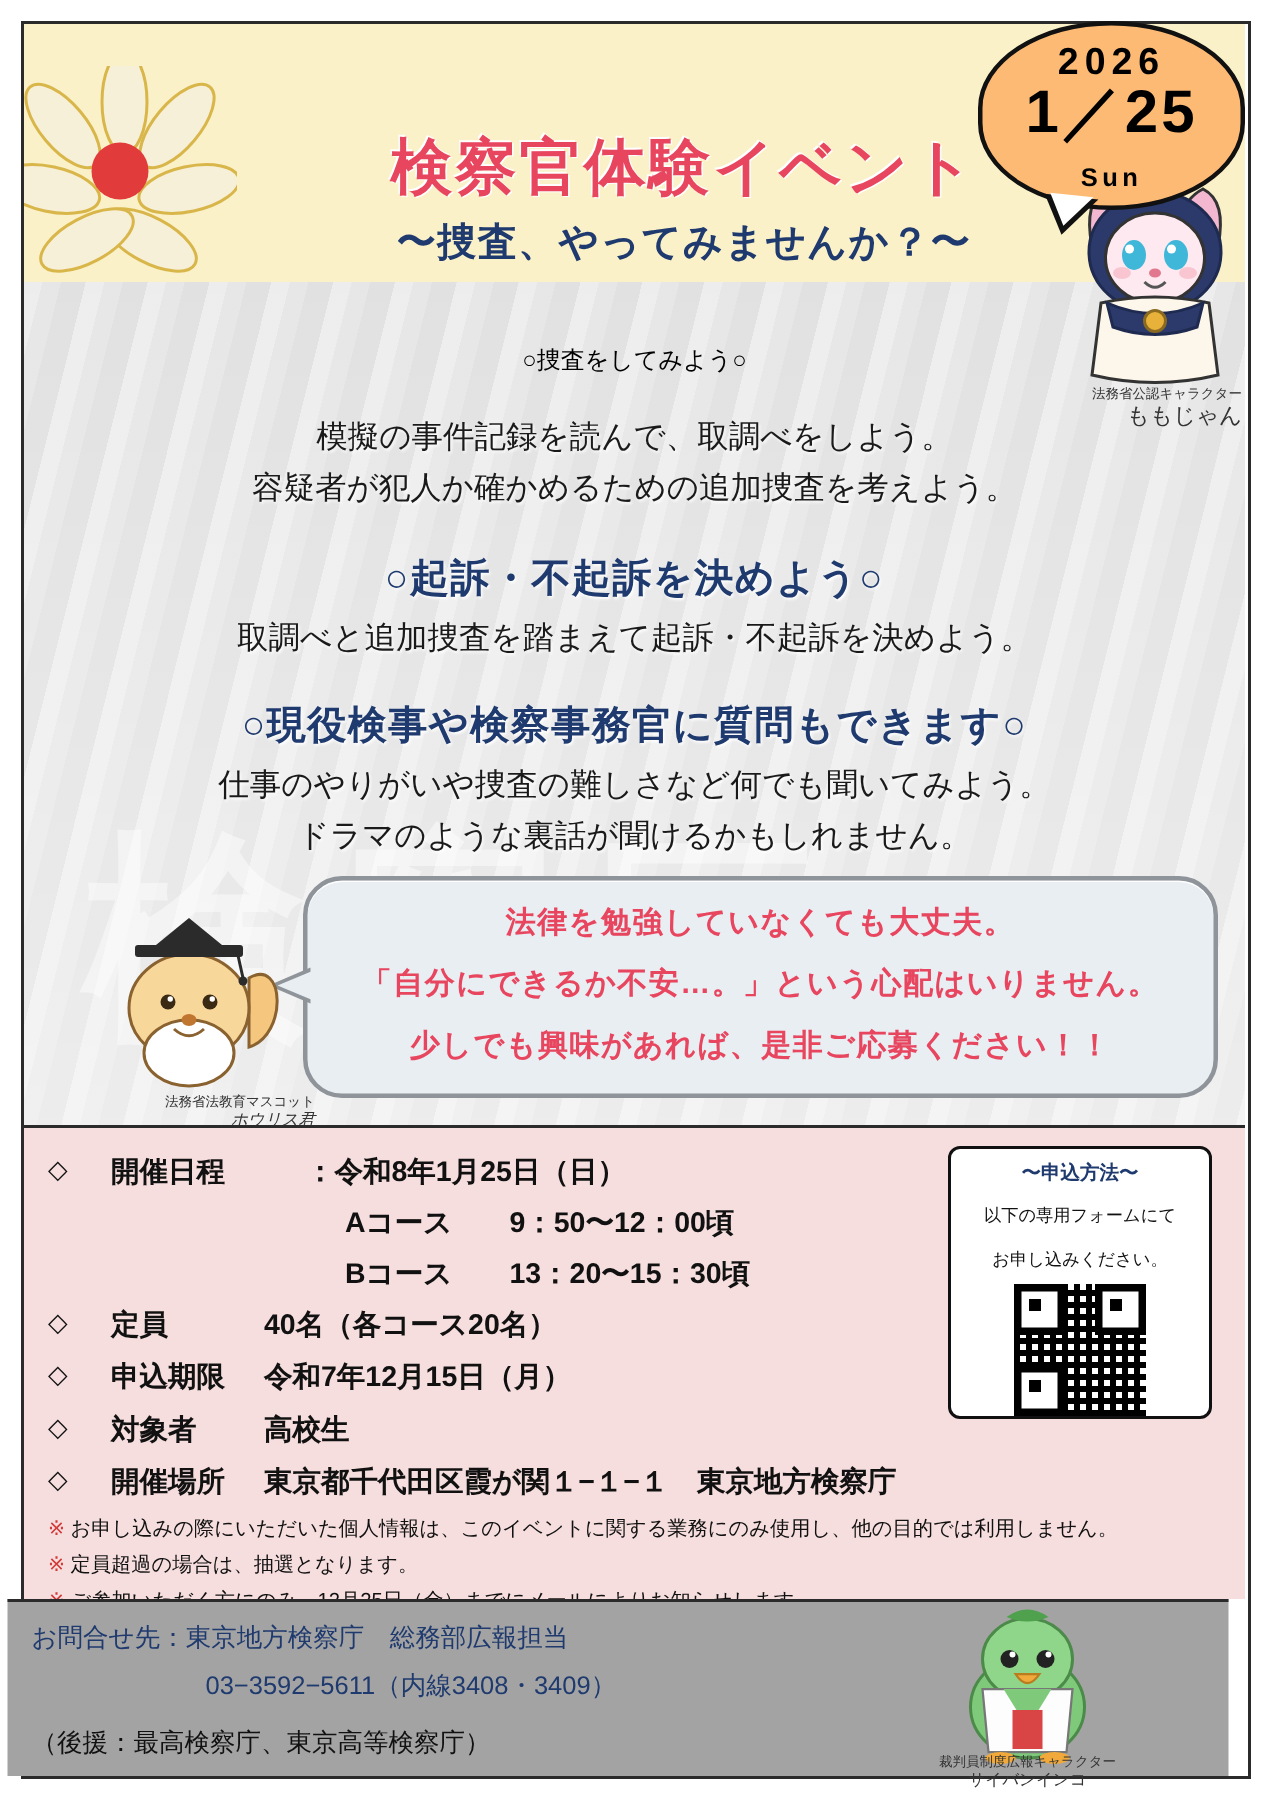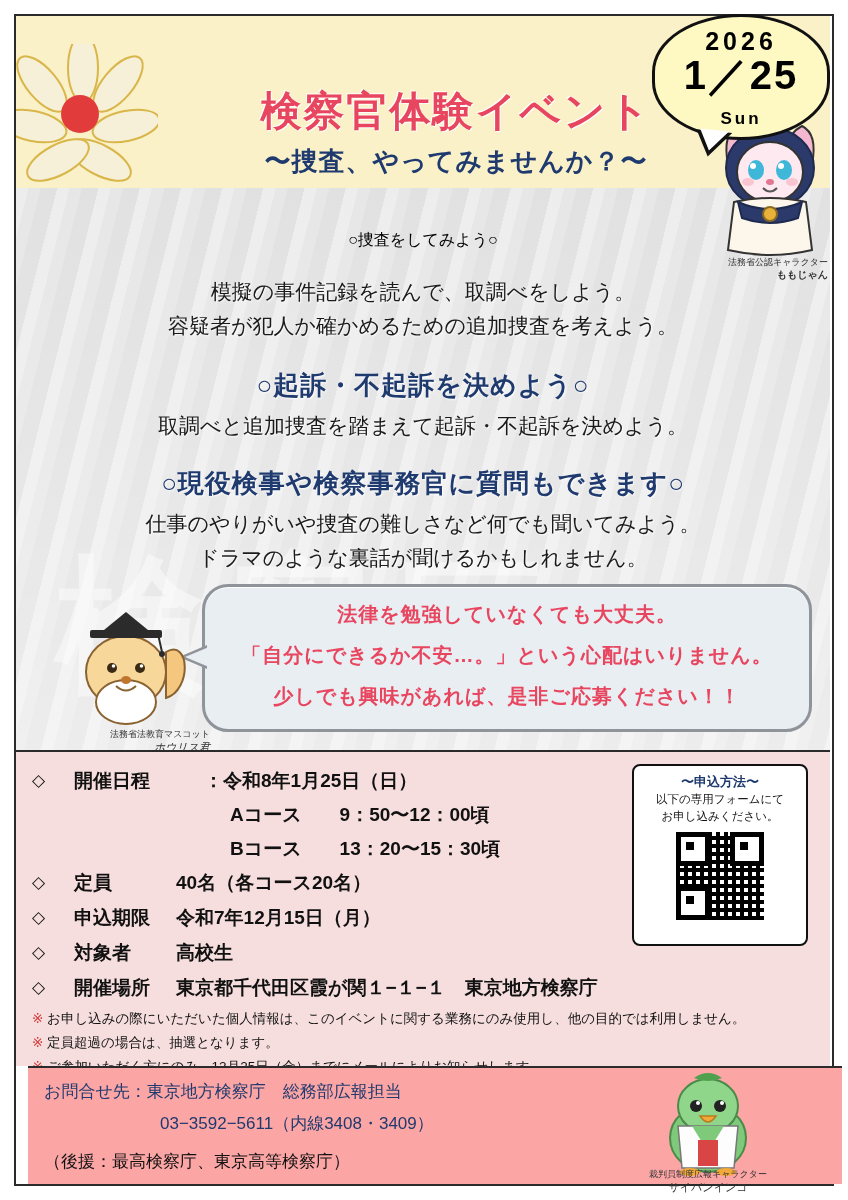--- a/index.html
+++ b/index.html
@@ -45,21 +45,21 @@
     position:absolute;left:170px;top:128px;width:540px;
     text-align:center;
     font-size:26px;font-weight:bold;color:#1f3a6e;
     letter-spacing:1px;
     white-space:nowrap;
   }
 
   
   .date-bubble{
     position:absolute;right:18px;top:14px;width:178px;height:126px;
-    background:#fef9c3;border:3px solid #111;border-radius:50% 50% 50% 50%/46% 46% 46% 46%;
+    background:#fdba74;border:3px solid #111;border-radius:50% 50% 50% 50%/46% 46% 46% 46%;
     box-sizing:border-box;
     text-align:center;
     z-index:6;
   }
   .date-bubble:after{
     content:"";position:absolute;left:40px;bottom:-20px;
     width:0;height:0;border-left:14px solid transparent;border-right:22px solid transparent;
     border-top:26px solid #111;
     transform:rotate(6deg);
   }
@@ -116,21 +116,21 @@
     border-right:24px solid #e9eef3;z-index:2;
   }
   .note-line{font-size:20px;font-weight:bold;color:#e8455f;letter-spacing:1px;margin-top:14px;}
 
   
   .mascot-cat{position:absolute;right:16px;top:106px;width:124px;height:150px;z-index:5;}
   .mascot-cat-cap{
     position:absolute;right:20px;top:256px;width:120px;text-align:right;
     font-size:9px;color:#333;line-height:1.35;z-index:5;
   }
-  .mascot-cat-cap b{font-size:10px;font-weight:bold;}
+  .mascot-cat-cap b{font-size:15px;font-weight:normal;}
   .mascot-squirrel{position:absolute;left:54px;top:406px;width:126px;height:140px;z-index:5;}
   .mascot-sq-cap{
     position:absolute;left:44px;top:540px;width:150px;text-align:right;
     font-size:9px;color:#333;line-height:1.35;z-index:5;
   }
   .mascot-sq-cap b{font-size:11px;font-weight:normal;font-style:italic;}
 
   
   .details{
     position:absolute;left:16px;top:750px;width:814px;height:316px;
@@ -147,37 +147,37 @@
   .note-row .mk{color:#d23b3b;}
   .ul{text-decoration:underline;}
 
   
   .apply{
     position:absolute;right:22px;top:12px;width:176px;height:182px;
     background:#fff;border:2px solid #111;border-radius:8px;
     box-sizing:border-box;text-align:center;
   }
   .apply-t{font-size:13px;font-weight:bold;color:#1f3a6e;margin-top:7px;}
-  .apply-l{font-size:11.5px;color:#111;line-height:1.5;margin-top:0;}
+  .apply-l{font-size:11.5px;color:#111;line-height:1.5;margin-top:12px;}
   .qr{
     margin:6px auto 0;width:88px;height:88px;
     background:
       repeating-linear-gradient(0deg,#000 0 4px,#fff 4px 8px),
       repeating-linear-gradient(90deg,#000 0 4px,#fff 4px 8px);
     background-blend-mode:multiply;
     position:relative;
   }
   .qr .eye{position:absolute;width:24px;height:24px;border:5px solid #000;background:#fff;}
   .qr .eye i{position:absolute;left:5px;top:5px;width:8px;height:8px;background:#000;}
   .qr .e1{left:0;top:0}.qr .e2{right:0;top:0}.qr .e3{left:0;bottom:0}
 
   
   .footer{
-    position:absolute;left:28px;top:1066px;width:814px;height:118px;
-    background:#fca5a5;border-top:2px solid #2b2b2b;
+    position:absolute;left:5px;top:1066px;width:814px;height:118px;
+    background:#a3a3a3;border-top:2px solid #2b2b2b;
     box-sizing:border-box;
   }
   .f-line{position:absolute;font-size:17px;color:#1f3a6e;white-space:nowrap;}
   .f-dark{color:#111;text-align:center;}
   .mascot-bird{position:absolute;right:74px;top:4px;width:120px;height:104px;}
   .mascot-bird-cap{
     position:absolute;right:44px;top:100px;width:180px;text-align:center;
     font-size:9px;color:#333;line-height:1.35;
   }
   .mascot-bird-cap b{font-size:11px;font-weight:normal;}

